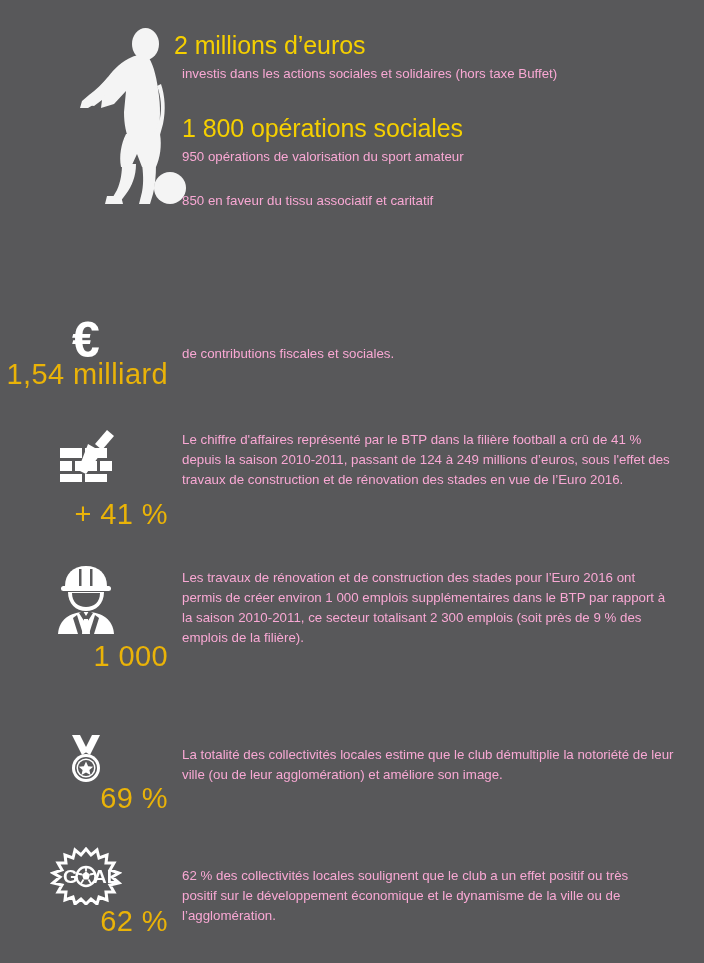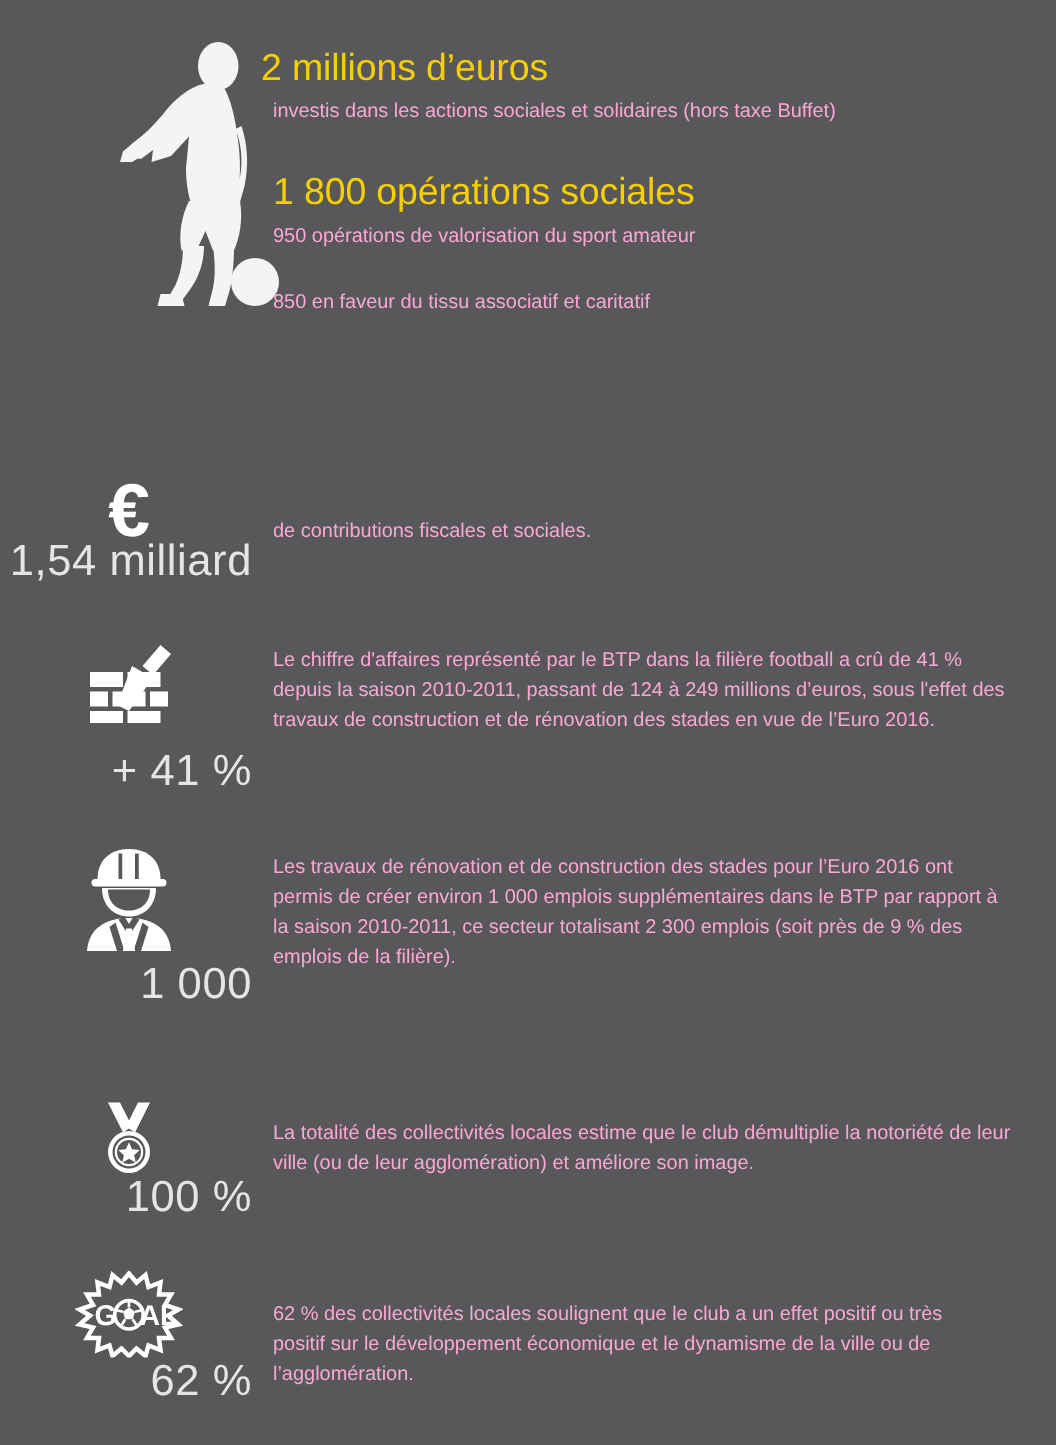--- a/index.html
+++ b/index.html
@@ -26,21 +26,21 @@
     position: absolute;
     left: 0;
     width: 172px;
     text-align: center;
   }
   .stat-figure {
     position: absolute;
     left: 0;
     width: 168px;
     text-align: right;
-    color: #e5e5e5;
+    color: #eab308;
     font-size: 29px;
     font-weight: 400;
     letter-spacing: 0.4px;
     white-space: nowrap;
   }
   .body-col {
     position: absolute;
     left: 182px;
     width: 500px;
   }
@@ -182,21 +182,21 @@
 
       <circle cx="24" cy="35" r="14"></circle>
       <circle cx="24" cy="35" r="11" fill="#58585a"></circle>
       <circle cx="24" cy="35" r="9.5" fill="#ffffff"></circle>
       <circle cx="24" cy="35" r="8" fill="#58585a"></circle>
 
       <path d="M24 28.5 L26.1 33.2 L31.2 33.7 L27.4 37.1 L28.5 42.1 L24 39.5 L19.5 42.1 L20.6 37.1 L16.8 33.7 L21.9 33.2 Z" fill="#ffffff"></path>
     </g>
   </svg>
 </div>
-<div class="stat-figure" style="top:782px;">100 %</div>
+<div class="stat-figure" style="top:782px;">69 %</div>
 <div class="body-col para para-tight" style="top:745px; width:492px;">La totalité des collectivités locales estime que le club démultiplie la notoriété de leur ville (ou de leur agglomération) et améliore son image.</div>
 
 <div class="icon-col" style="top:847px;">
   <svg class="icon-svg" viewBox="0 0 72 58" width="72" height="58" aria-hidden="true">
 
     <path d="M36 2 L41 8 L47 3 L49 11 L57 8 L56 16 L64 16 L60 23 L69 26 L62 30 L69 36 L60 38 L64 45 L56 45 L57 53 L49 50 L47 57 L41 52 L36 57 L31 52 L25 57 L23 50 L15 53 L16 45 L8 45 L12 38 L3 36 L10 30 L3 26 L12 23 L8 16 L16 16 L15 8 L23 11 L25 3 L31 8 Z" fill="none" stroke="#ffffff" stroke-width="3" stroke-linejoin="miter"></path>
 
     <text x="13" y="36" font-family="'Liberation Sans', sans-serif" font-size="19" font-weight="bold" fill="#ffffff">G</text>
     <text x="43" y="36" font-family="'Liberation Sans', sans-serif" font-size="19" font-weight="bold" fill="#ffffff">AL</text>
 

